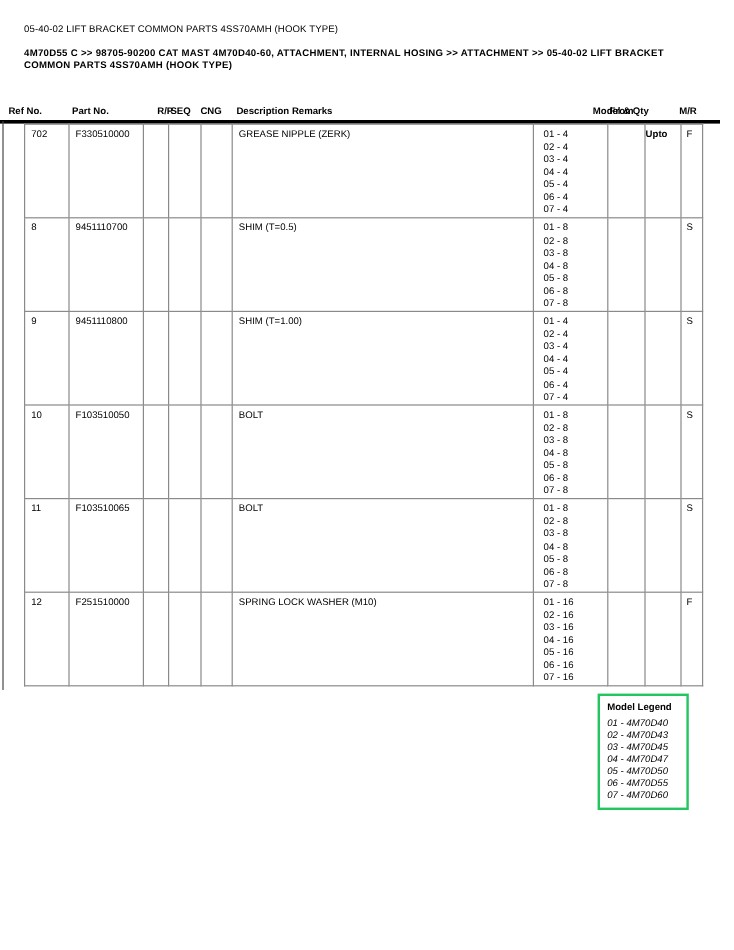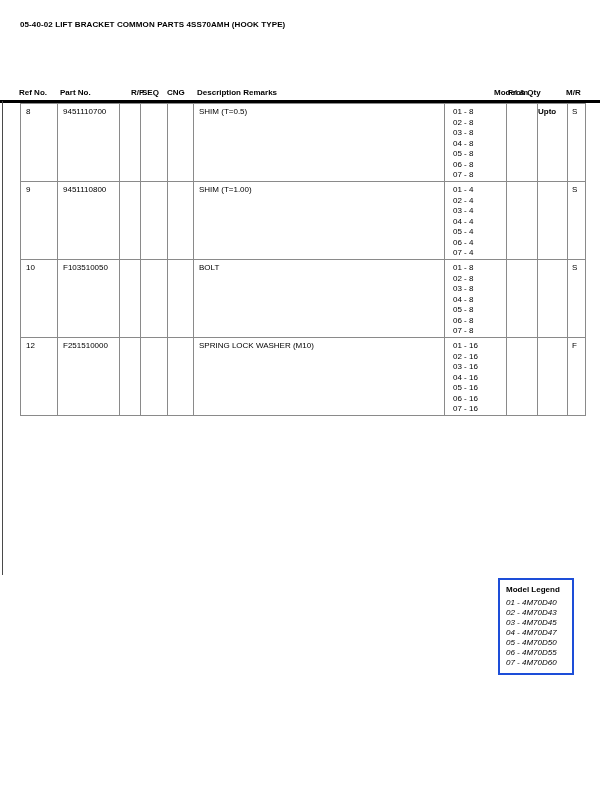--- a/index.html
+++ b/index.html
@@ -3,30 +3,30 @@
 <meta charset="utf-8">
 <style>
   html,body { margin:0; padding:0; background:#ffffff; }
   .page {
     position:relative; width:612px; height:792px; background:#ffffff;
     font-family:"Liberation Sans","DejaVu Sans",sans-serif; color:#000;
     overflow:hidden;
   }
   .doc-title {
     position:absolute; left:20px; top:20px; width:575px;
-    font-size:8px; font-weight:bold; letter-spacing:0.1px;
+    font-size:8px; font-weight:normal; letter-spacing:0.1px;
   }
   .breadcrumb {
     position:absolute; left:20px; top:40px; width:573px;
     font-size:8px; font-weight:bold; line-height:10px; letter-spacing:0.25px;
   }
   .col-headers span {
     position:absolute; top:88px; font-size:8px; font-weight:bold; white-space:nowrap;
   }
-  .h-ref   { left:19px; }
+  .h-ref   { left:7px; }
   .h-part  { left:60px; }
   .h-rp    { left:131px; }
   .h-seq   { left:142px; }
   .h-cng   { left:167px; }
   .h-desc  { left:197px; }
   .h-model { left:449px;padding-left:45px; }
   .h-from  { left:508px;text-align:right; }
   .h-upto  { left:538px;margin-top:19px; }
   .h-mr    { left:566px; }
   .header-rule {
@@ -42,32 +42,33 @@
   table.parts td {
     border:1px solid #8a8a8a; vertical-align:top;
     font-size:8px; line-height:10.5px; padding:3px 1px 0 5px;
     overflow:hidden; white-space:nowrap;
   }
   table.parts tr { height:78px; }
   table.parts td.qty { white-space:pre-line; padding-left:8px; }
   table.parts td.mr  { padding-left:4px; }
   .legend {
     position:absolute; left:498px; top:578px; width:76px; box-sizing:border-box;
-    border:2px solid #1d4ed8; background:#fff; padding:5px 2px 5px 6px;
+    border:2px solid #22c55e; background:#fff; padding:5px 2px 5px 6px;
   }
   .legend-title { font-size:8px; font-weight:bold; margin:0 0 4px 0; white-space:nowrap; }
   .legend-entries { font-size:8px; line-height:10px; white-space:pre-line;font-style:italic; }
 </style>
 </head>
 <body>
 
 <div class="page">
 
   <div class="doc-title">05-40-02 LIFT BRACKET COMMON PARTS 4SS70AMH (HOOK TYPE)</div>
 
+  <div class="breadcrumb">4M70D55 C &gt;&gt; 98705-90200 CAT MAST 4M70D40-60, ATTACHMENT, INTERNAL HOSING &gt;&gt; ATTACHMENT &gt;&gt; 05-40-02 LIFT BRACKET COMMON PARTS 4SS70AMH (HOOK TYPE)</div>
 
   <div class="col-headers">
     <span class="h-ref">Ref No.</span>
     <span class="h-part">Part No.</span>
     <span class="h-rp">R/P</span>
     <span class="h-seq">SEQ</span>
     <span class="h-cng">CNG</span>
     <span class="h-desc">Description Remarks</span>
     <span class="h-model">Model &amp; Qty</span>
     <span class="h-from">From</span>
@@ -86,20 +87,38 @@
       <col style="width:27px">
         <col style="width:26px">
         <col style="width:251px">
       <col style="width:62px">
         <col style="width:31px">
         <col style="width:30px">
       <col style="width:18px">
     </colgroup>
     <tbody>
       <tr>
+        <td>702</td>
+        <td>F330510000</td>
+        <td></td>
+        <td></td>
+        <td></td>
+        <td>GREASE NIPPLE (ZERK)</td>
+        <td class="qty">01 - 4
+02 - 4
+03 - 4
+04 - 4
+05 - 4
+06 - 4
+07 - 4</td>
+        <td></td>
+        <td></td>
+        <td class="mr">F</td>
+      </tr>
+      <tr>
         <td>8</td>
         <td>9451110700</td>
         <td></td>
         <td></td>
         <td></td>
         <td>SHIM (T=0.5)</td>
         <td class="qty">01 - 8
 02 - 8
 03 - 8
 04 - 8
@@ -124,20 +143,38 @@
 05 - 4
 06 - 4
 07 - 4</td>
         <td></td>
         <td></td>
         <td class="mr">S</td>
       </tr>
       <tr>
         <td>10</td>
         <td>F103510050</td>
+        <td></td>
+        <td></td>
+        <td></td>
+        <td>BOLT</td>
+        <td class="qty">01 - 8
+02 - 8
+03 - 8
+04 - 8
+05 - 8
+06 - 8
+07 - 8</td>
+        <td></td>
+        <td></td>
+        <td class="mr">S</td>
+      </tr>
+      <tr>
+        <td>11</td>
+        <td>F103510065</td>
         <td></td>
         <td></td>
         <td></td>
         <td>BOLT</td>
         <td class="qty">01 - 8
 02 - 8
 03 - 8
 04 - 8
 05 - 8
 06 - 8

